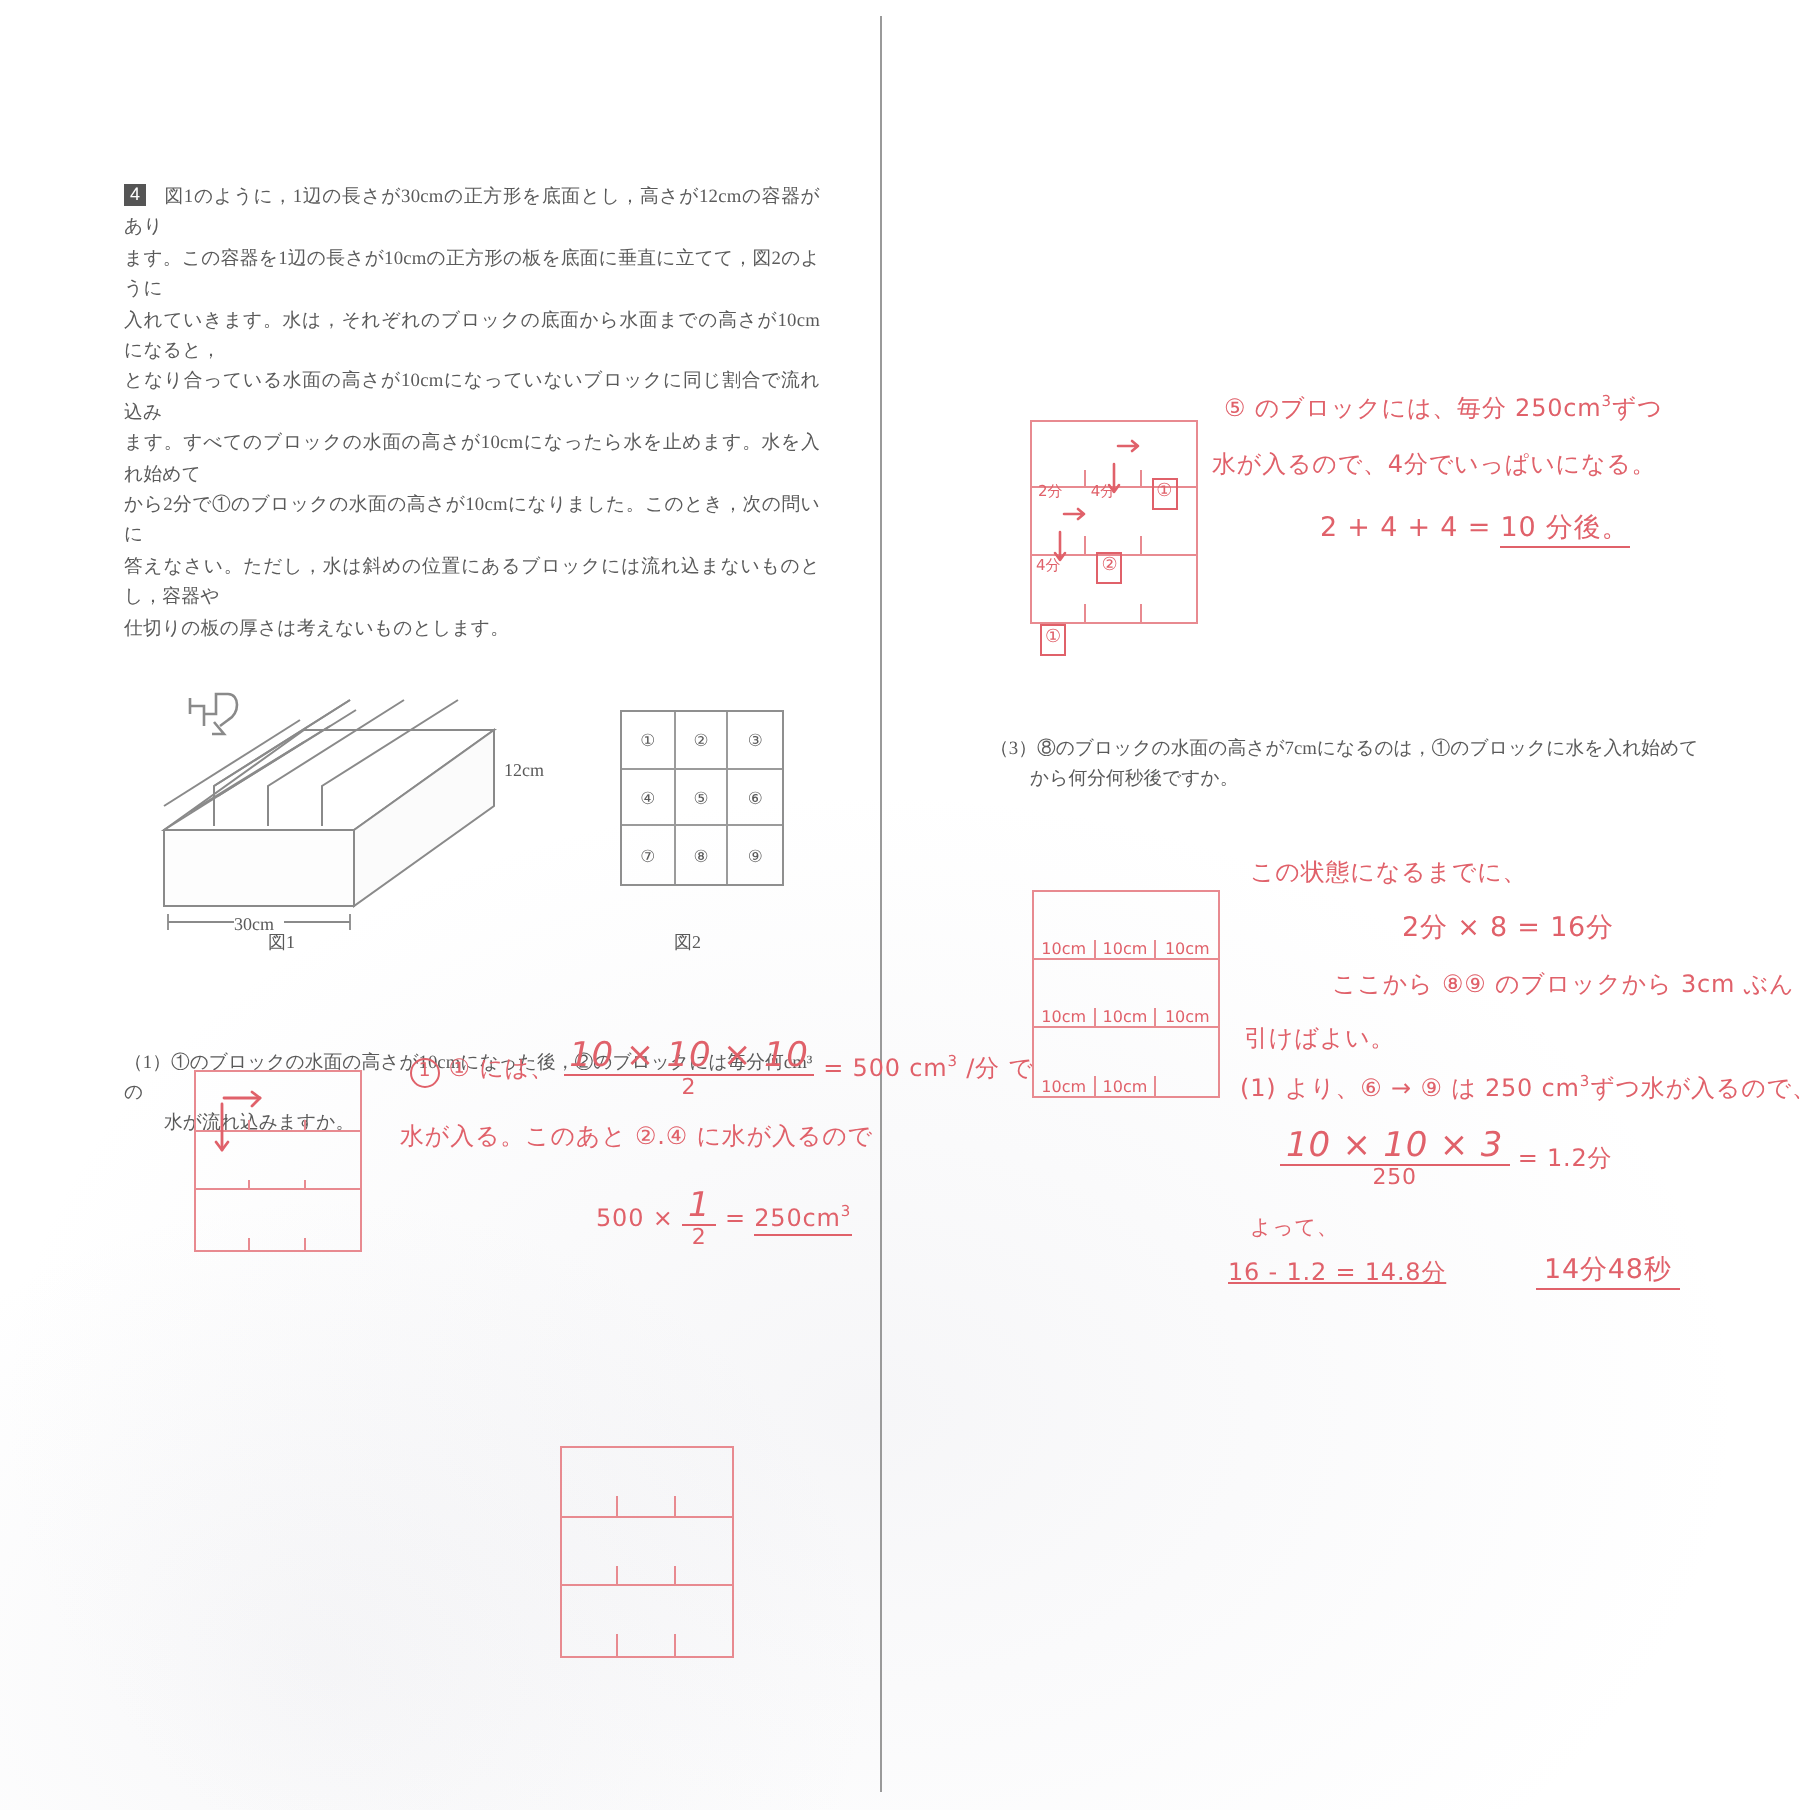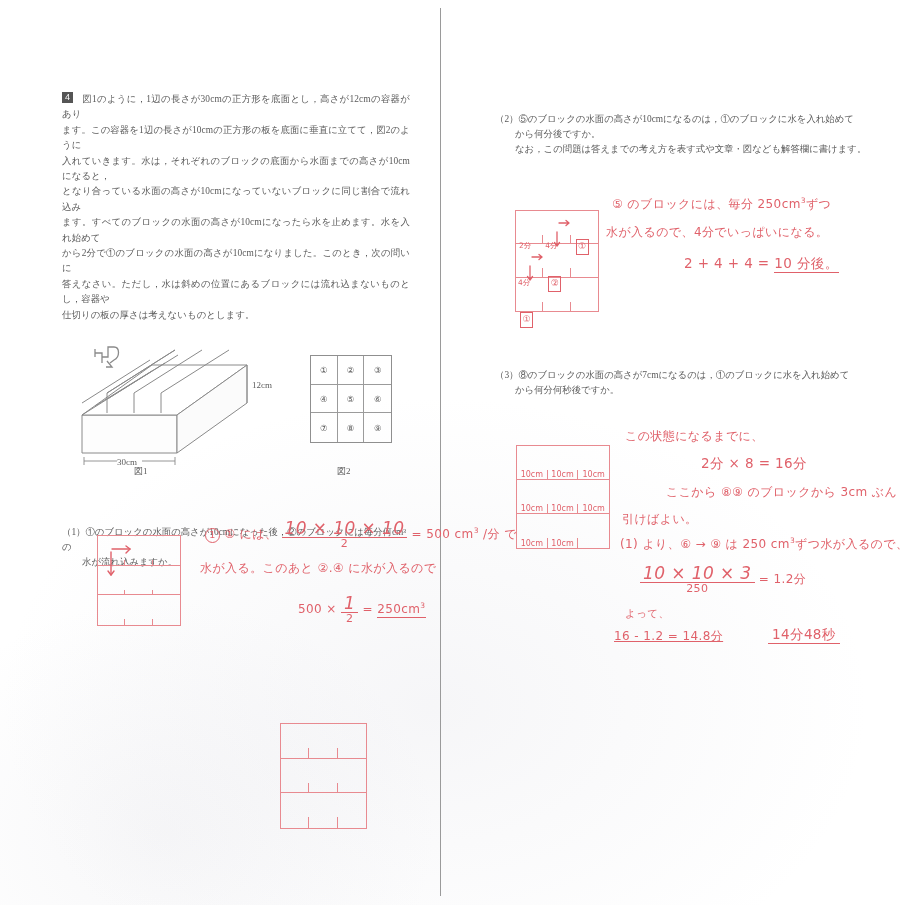--- a/index.html
+++ b/index.html
@@ -254,27 +254,20 @@
     <div></div>
     <div></div>
     <div></div>
     <div></div>
     <div></div>
     <div></div>
     <div></div>
     <div></div>
   </div>
 
-  <div class="col-right">
-    <div class="subq">
-      <span class="lbl">（2）</span><span>⑤のブロックの水面の高さが10cmになるのは，①のブロックに水を入れ始めて</span>
-      <span class="cont">から何分後ですか。</span>
-      <span class="cont">なお，この問題は答えまでの考え方を表す式や文章・図なども解答欄に書けます。</span>
-    </div>
-  </div>
 
   <div class="rgrid" style="left:515px;top:210px;width:82px;height:100px;">
     <div>
         <span style="position:absolute;left:3px;top:6px;font-size:7.5px;">2分</span>
       </div>
     <div>
         <span style="position:absolute;left:2px;top:6px;font-size:7.5px;">4分</span>
       </div>
     <div>
         <span class="boxn" style="position:absolute;left:5px;top:4px;">①</span>
@@ -300,21 +293,21 @@
       <path d="M15,56 L15,70 M15,70 L12.5,66.5 M15,70 L17.5,66.5"></path>
     </g>
   </svg>
 
   <div class="hw" style="left:612px;top:196px;">
     <span>⑤ のブロックには、毎分 250cm</span><span class="sup">3</span><span>ずつ</span>
   </div>
   <div class="hw" style="left:606px;top:224px;">
     <span>水が入るので、4分でいっぱいになる。</span>
   </div>
-  <div class="hw lg" style="left:684px;top:255px;">
+  <div class="hw lg" style="left:660px;top:255px;">
     <span>2 + 4 + 4 =</span>
     <span class="ul-ans">10 分後。</span>
   </div>
 
   <div class="subq" style="position:absolute;left:495px;top:368px;width:378px;">
     <span class="lbl">（3）</span><span>⑧のブロックの水面の高さが7cmになるのは，①のブロックに水を入れ始めて</span>
     <span class="cont">から何分何秒後ですか。</span>
   </div>
 
   <div class="rgrid" style="left:516px;top:445px;width:92px;height:102px;">

